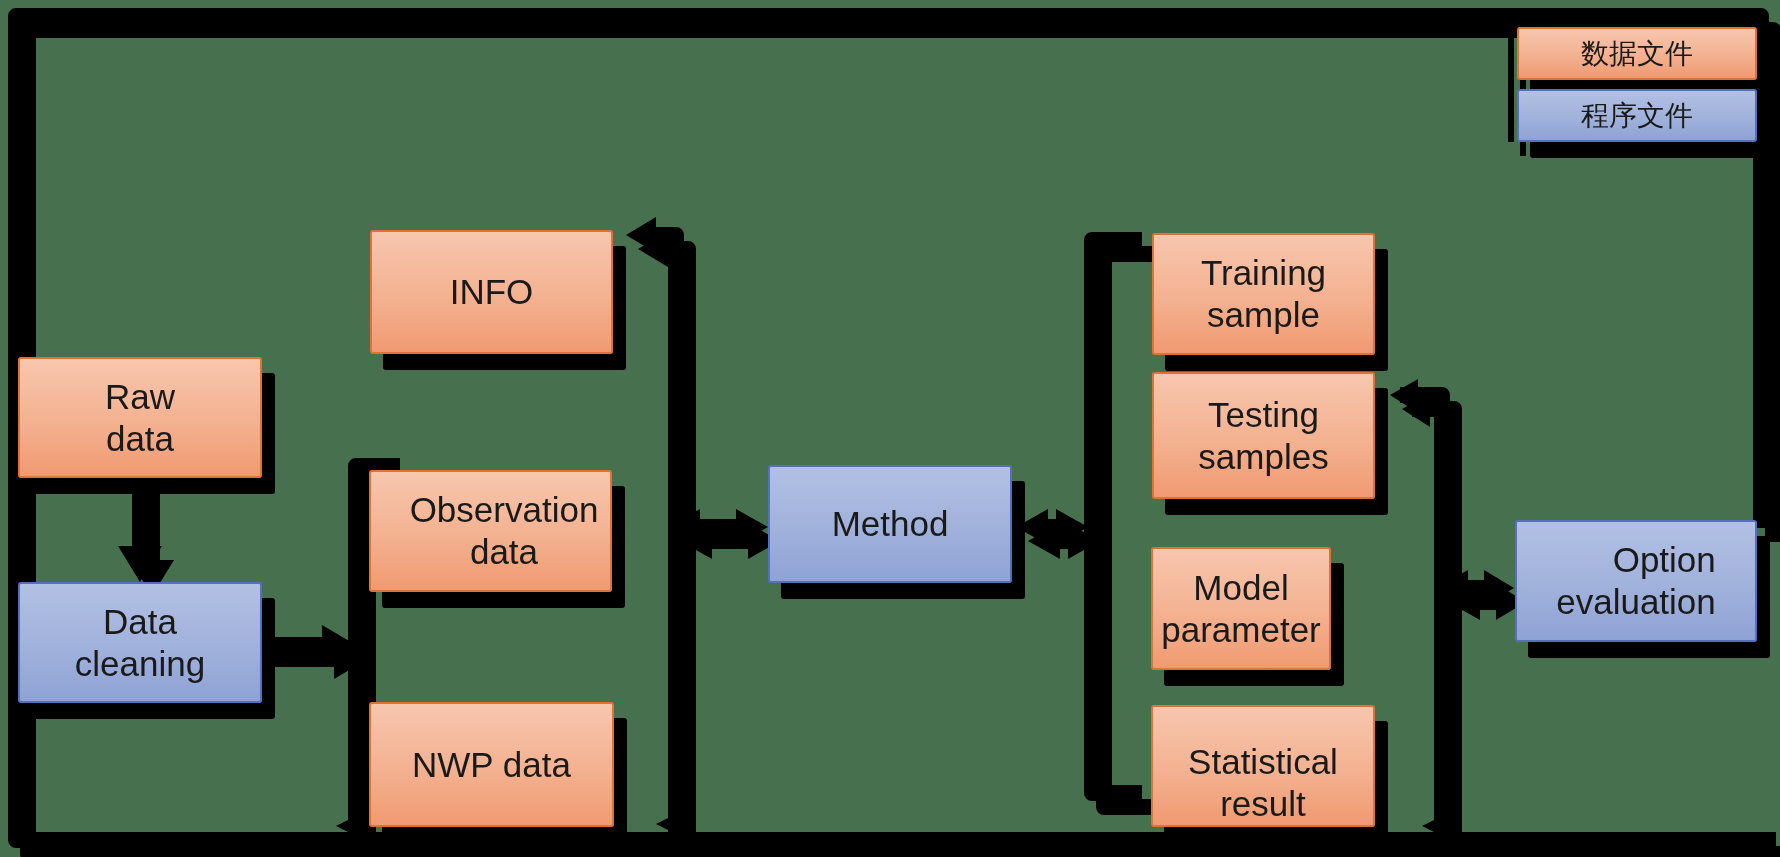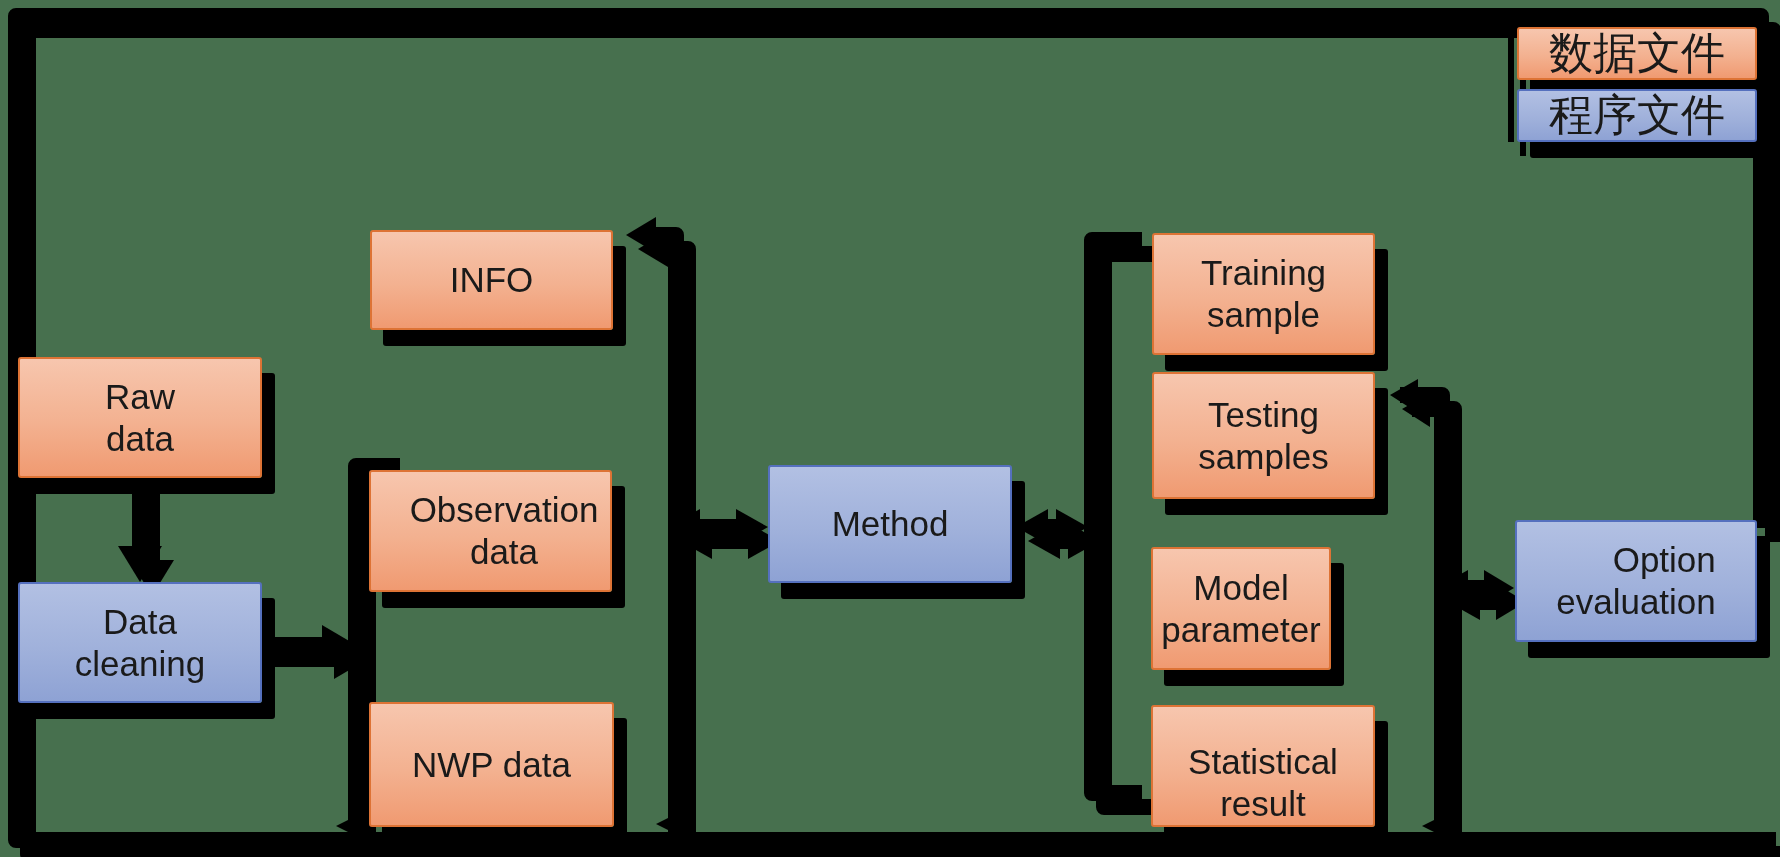--- a/index.html
+++ b/index.html
@@ -24,21 +24,21 @@
     box-shadow:13px 16px 0 0 #000;
   }
   .node.orange{
     background:linear-gradient(180deg,#f7c6ae 0%,#f3b190 55%,#f09a71 100%);
     border:2px solid #dd7335;
   }
   .node.blue{
     background:linear-gradient(180deg,#b2c0e3 0%,#a0b1db 55%,#8ea2d4 100%);
     border:2px solid #5570be;
   }
-  .legend-box{font-size:44px;}
+  .legend-box{font-size:28px;}
 </style>
 </head>
 <body>
 
 <div class="canvas">
 
   <svg class="connectors" width="1780" height="857" viewBox="0 0 1780 857">
     <defs>
       <g id="conn" fill="#000" stroke="#000" stroke-width="16" stroke-linejoin="round" stroke-linecap="butt">
 
@@ -92,21 +92,21 @@
 
   <div class="node orange" style="left:18px;top:357px;width:244px;height:121px;">
     <span>Raw
 data</span>
   </div>
   <div class="node blue" style="left:18px;top:582px;width:244px;height:121px;">
     <span>Data
 cleaning</span>
   </div>
 
-  <div class="node orange" style="left:370px;top:230px;width:243px;height:100px;">
+  <div class="node orange" style="left:370px;top:230px;width:243px;height:124px;">
     <span>INFO</span>
   </div>
   <div class="node orange" style="left:369px;top:470px;width:243px;height:122px;padding-left:27px;">
     <span>Observation
 data</span>
   </div>
   <div class="node orange" style="left:369px;top:702px;width:245px;height:125px;text-align:right;">
     <span>NWP data</span>
   </div>
 

